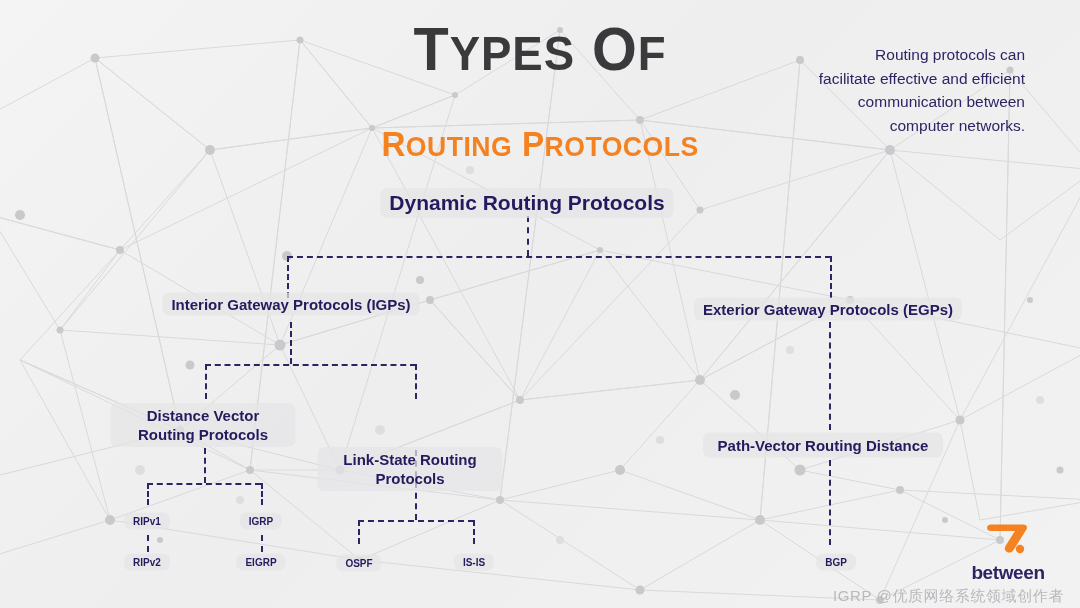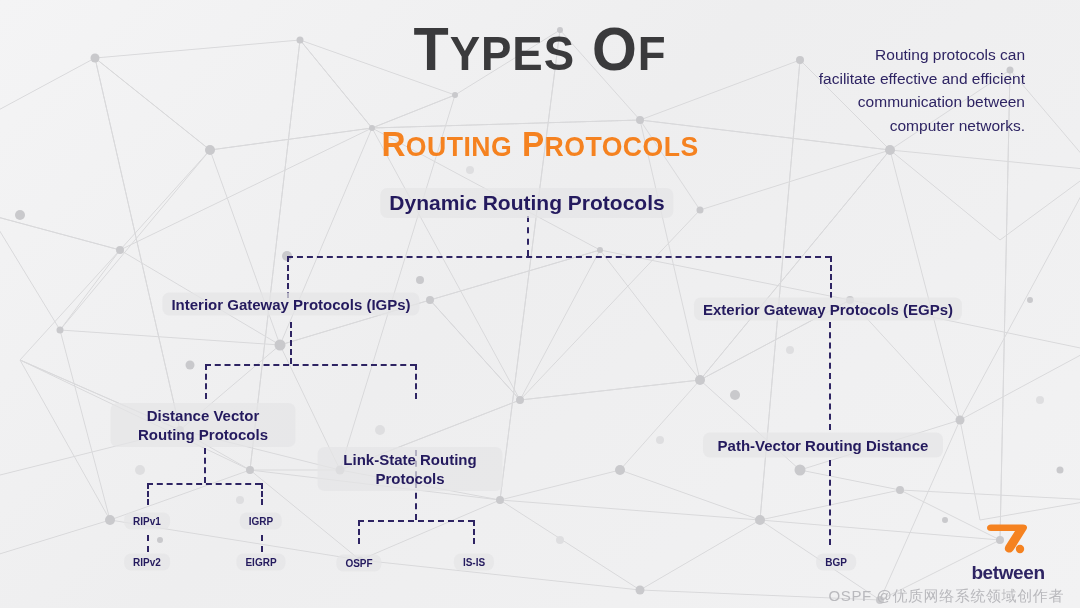--- a/index.html
+++ b/index.html
@@ -283,15 +283,15 @@
   <div class="node leaf" style="left:836px; top:562px;">BGP</div>
 
   <div id="logo">
     <svg class="mark" viewBox="0 0 46 30" aria-hidden="true">
       <path d="M3 4 C3 1.8 4.6 0.5 7 0.5 L39 0.5 C42.4 0.5 44 2.6 42.4 5.6 L29.5 26 C28 28.4 25.4 29.2 23 28 C20.6 26.8 20.2 24.2 21.6 21.8 L31 7 L7 7 C4.6 7 3 6 3 4 Z" fill="#f58220"></path>
       <circle cx="36" cy="25" r="4.2" fill="#f58220"></circle>
     </svg>
     <div class="wordmark">between</div>
   </div>
 
-  <div id="watermark">OSPF @优质网络系统领域创作者</div>
+  <div id="watermark">IGRP @优质网络系统领域创作者</div>
 
 </div>
 
 </body></html>

